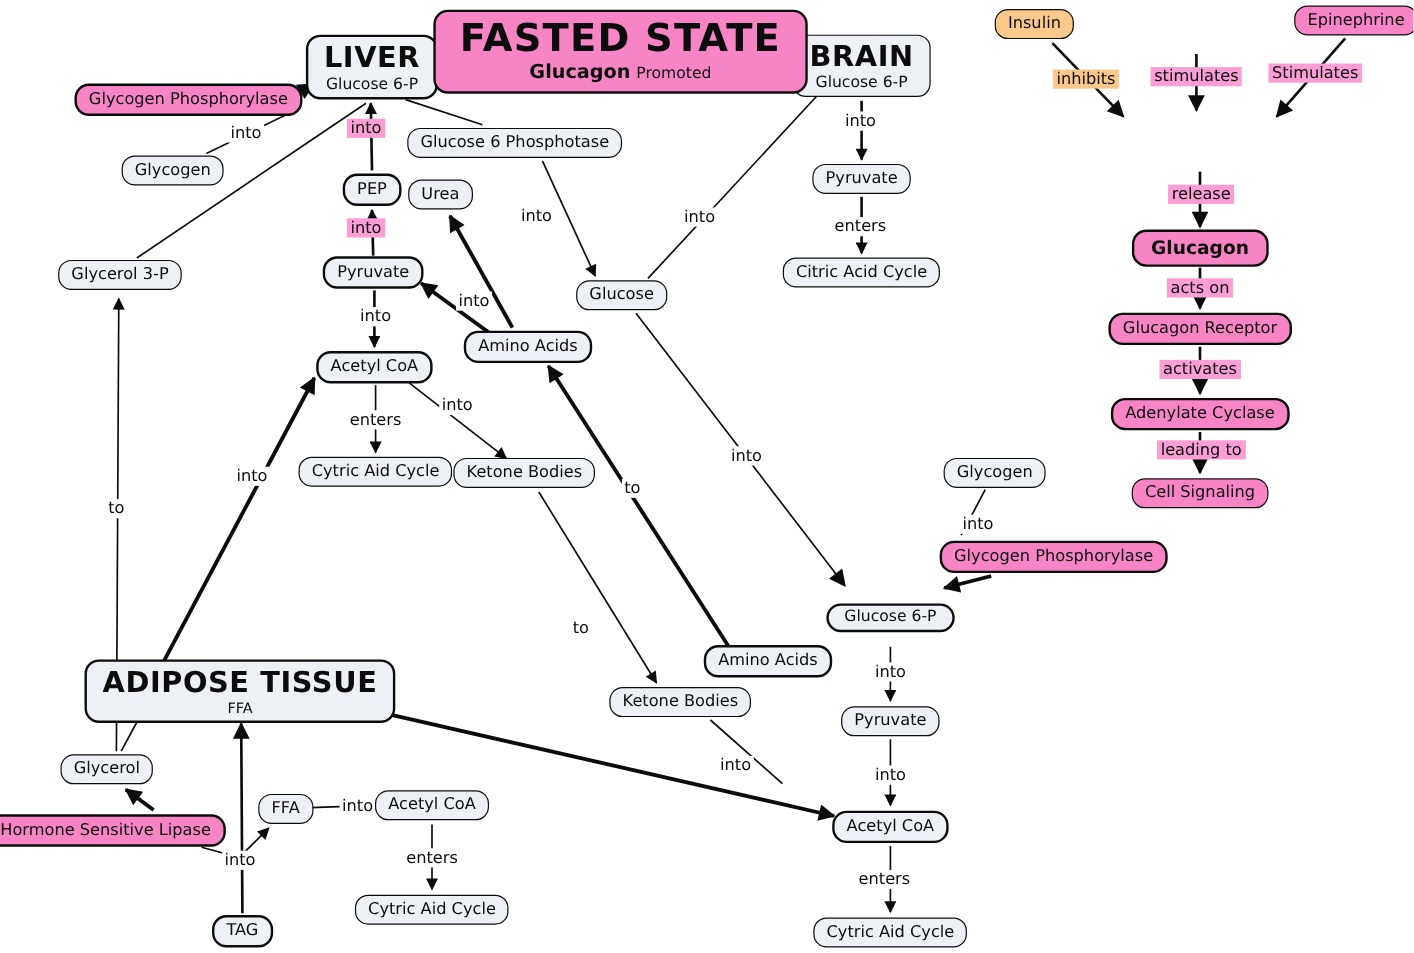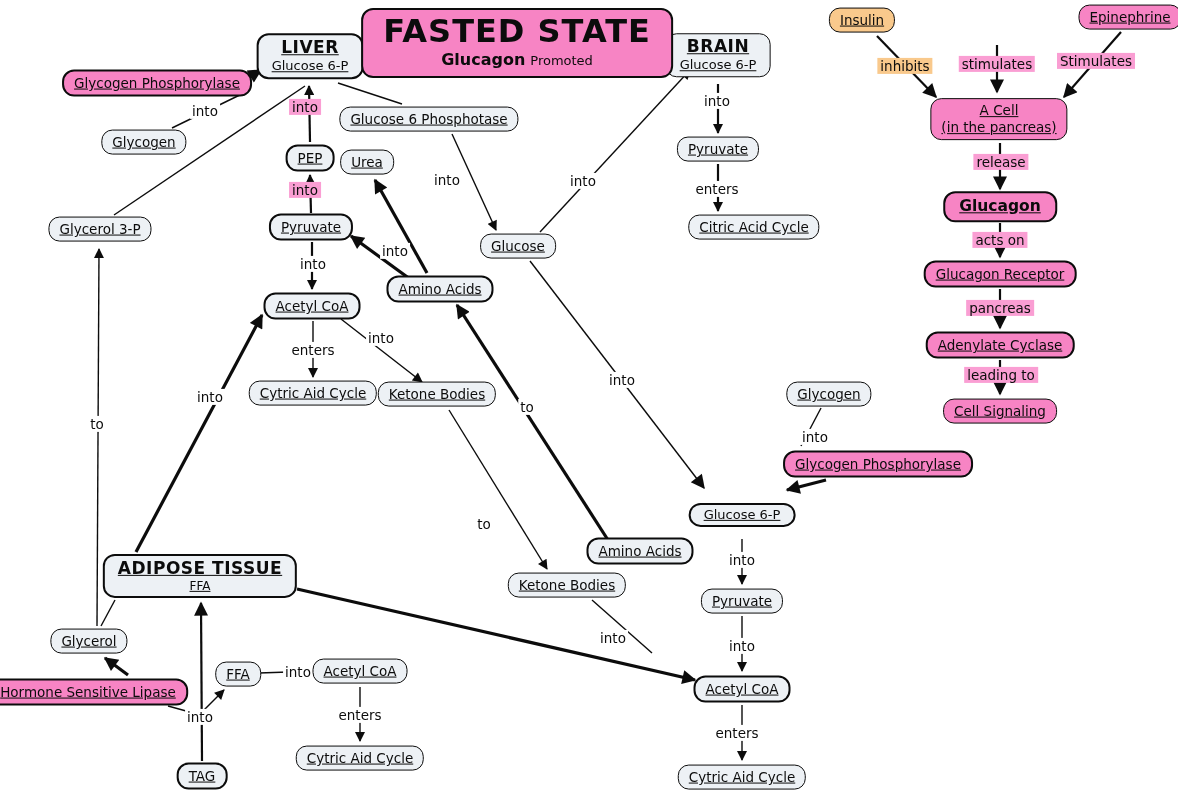--- a/index.html
+++ b/index.html
@@ -15,27 +15,27 @@
     font-family:"DejaVu Sans","Liberation Sans",sans-serif;color:var(--ink);
   }
   svg.edges{position:absolute;left:0;top:0;z-index:1;}
   svg.edges line{stroke:var(--ink);}
   .t{stroke-width:1.4px;}
   .m{stroke-width:2.2px;}
   .k{stroke-width:3.2px;}
   .node{
     position:absolute;transform:translate(-50%,-50%);z-index:3;
     background:var(--node-bg);border:1.6px solid var(--ink);border-radius:11px;
-    padding:3px 10px;font-size:13.5px;line-height:1.25;text-align:center;white-space:nowrap;text-decoration:underline;
+    padding:3px 10px;font-size:13.5px;line-height:1.25;text-align:center;white-space:nowrap;
   }
   .node.thick{border-width:2.6px;border-radius:12px;}
   .node.pink{background:var(--pink);}
   .node.orange{background:var(--orange);}
   .node.big{padding:2px 13px;z-index:2;}
-  .node.big .t1{font-weight:bold;font-size:17px;letter-spacing:.5px;}
+  .node.big .t1{font-weight:bold;font-size:24px;letter-spacing:.5px;}
   .node.big .sub{font-size:13px;}
   .node .t1{display:block;}
   .node .sub{display:block;}
   .node.wrap{white-space:normal;max-width:120px;}
   .node.bold-label{font-weight:bold;font-size:15.5px;padding:4px 14px;}
   .title-box{
     position:absolute;transform:translate(-50%,-50%);z-index:3;text-align:center;
     background:var(--pink);border:2.2px solid var(--ink);border-radius:12px;
     padding:3px 20px 7px;
   }
@@ -134,28 +134,24 @@
   <div class="node" style="left:367px;top:162px;"><span>Urea</span></div>
   <div class="node" style="left:100px;top:229px;"><span>Glycerol 3-P</span></div>
   <div class="node thick" style="left:311px;top:227px;"><span>Pyruvate</span></div>
   <div class="node thick" style="left:440px;top:289px;"><span>Amino Acids</span></div>
   <div class="node" style="left:518px;top:246px;"><span>Glucose</span></div>
   <div class="node thick" style="left:312px;top:306px;"><span>Acetyl CoA</span></div>
   <div class="node" style="left:313px;top:393px;"><span>Cytric Aid Cycle</span></div>
   <div class="node" style="left:437px;top:394px;"><span>Ketone Bodies</span></div>
 
   <div class="node" style="left:718px;top:149px;"><span>Pyruvate</span></div>
-  <div class="node" style="left:718px;top:227px;margin-left:36px;"><span>Citric Acid Cycle</span></div>
+  <div class="node" style="left:718px;top:227px;"><span>Citric Acid Cycle</span></div>
 
   <div class="node orange" style="left:862px;top:20px;"><span>Insulin</span></div>
   <div class="node pink" style="left:1130px;top:17px;"><span>Epinephrine</span></div>
-  <div class="node pink" style="left:999px;top:119px;">
-    <span class="t1">A Cell</span>
-    <span class="sub">(in the pancreas)</span>
-  </div>
   <div class="node pink thick bold-label" style="left:1000px;top:207px;"><span>Glucagon</span></div>
   <div class="node pink thick" style="left:1000px;top:274px;"><span>Glucagon Receptor</span></div>
   <div class="node pink thick" style="left:1000px;top:345px;"><span>Adenylate Cyclase</span></div>
   <div class="node pink" style="left:1000px;top:411px;"><span>Cell Signaling</span></div>
 
   <div class="node" style="left:829px;top:394px;"><span>Glycogen</span></div>
   <div class="node pink thick" style="left:878px;top:464px;"><span>Glycogen Phosphorylase</span></div>
   <div class="node thick" style="left:640px;top:551px;"><span>Amino Acids</span></div>
   <div class="node" style="left:567px;top:585px;"><span>Ketone Bodies</span></div>
   <div class="node" style="left:742px;top:601px;"><span>Pyruvate</span></div>
@@ -191,16 +187,16 @@
   <div class="elabel" style="left:737px;top:733px;">enters</div>
   <div class="elabel" style="left:613px;top:638px;">into</div>
   <div class="elabel" style="left:200px;top:717px;">into</div>
   <div class="elabel" style="left:298px;top:672px;">into</div>
   <div class="elabel" style="left:360px;top:715px;">enters</div>
   <div class="elabel hl-orange" style="left:905px;top:66px;">inhibits</div>
   <div class="elabel hl-pink" style="left:997px;top:64px;">stimulates</div>
   <div class="elabel hl-pink" style="left:1096px;top:61px;">Stimulates</div>
   <div class="elabel hl-pink" style="left:1001px;top:162px;">release</div>
   <div class="elabel hl-pink" style="left:1000px;top:240px;">acts on</div>
-  <div class="elabel hl-pink" style="left:1000px;top:308px;">pancreas</div>
+  <div class="elabel hl-pink" style="left:1000px;top:308px;">activates</div>
   <div class="elabel hl-pink" style="left:1001px;top:375px;">leading to</div>
 
 </div>
 
 </body></html>

